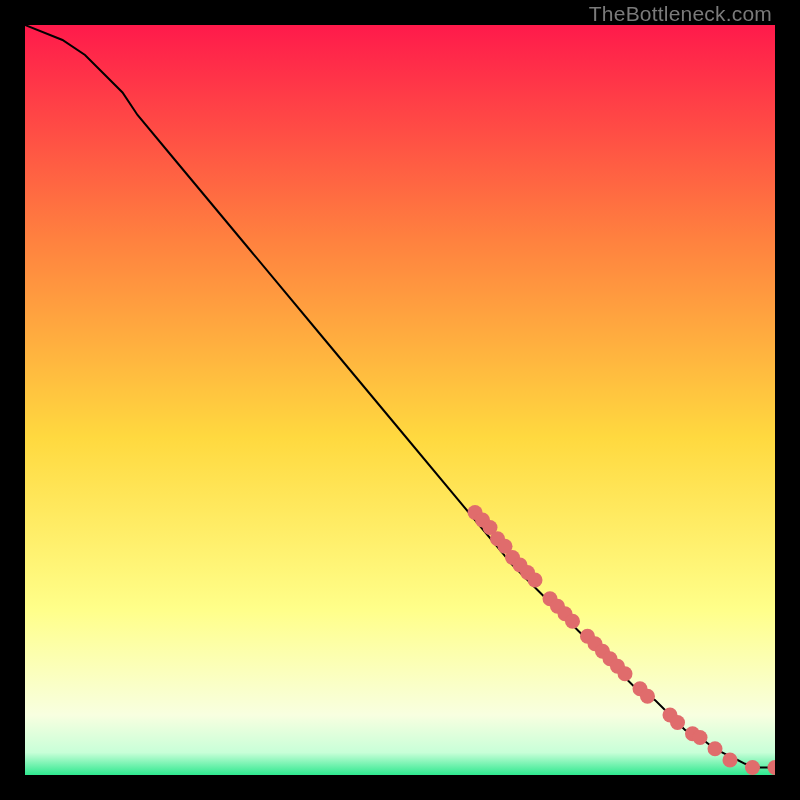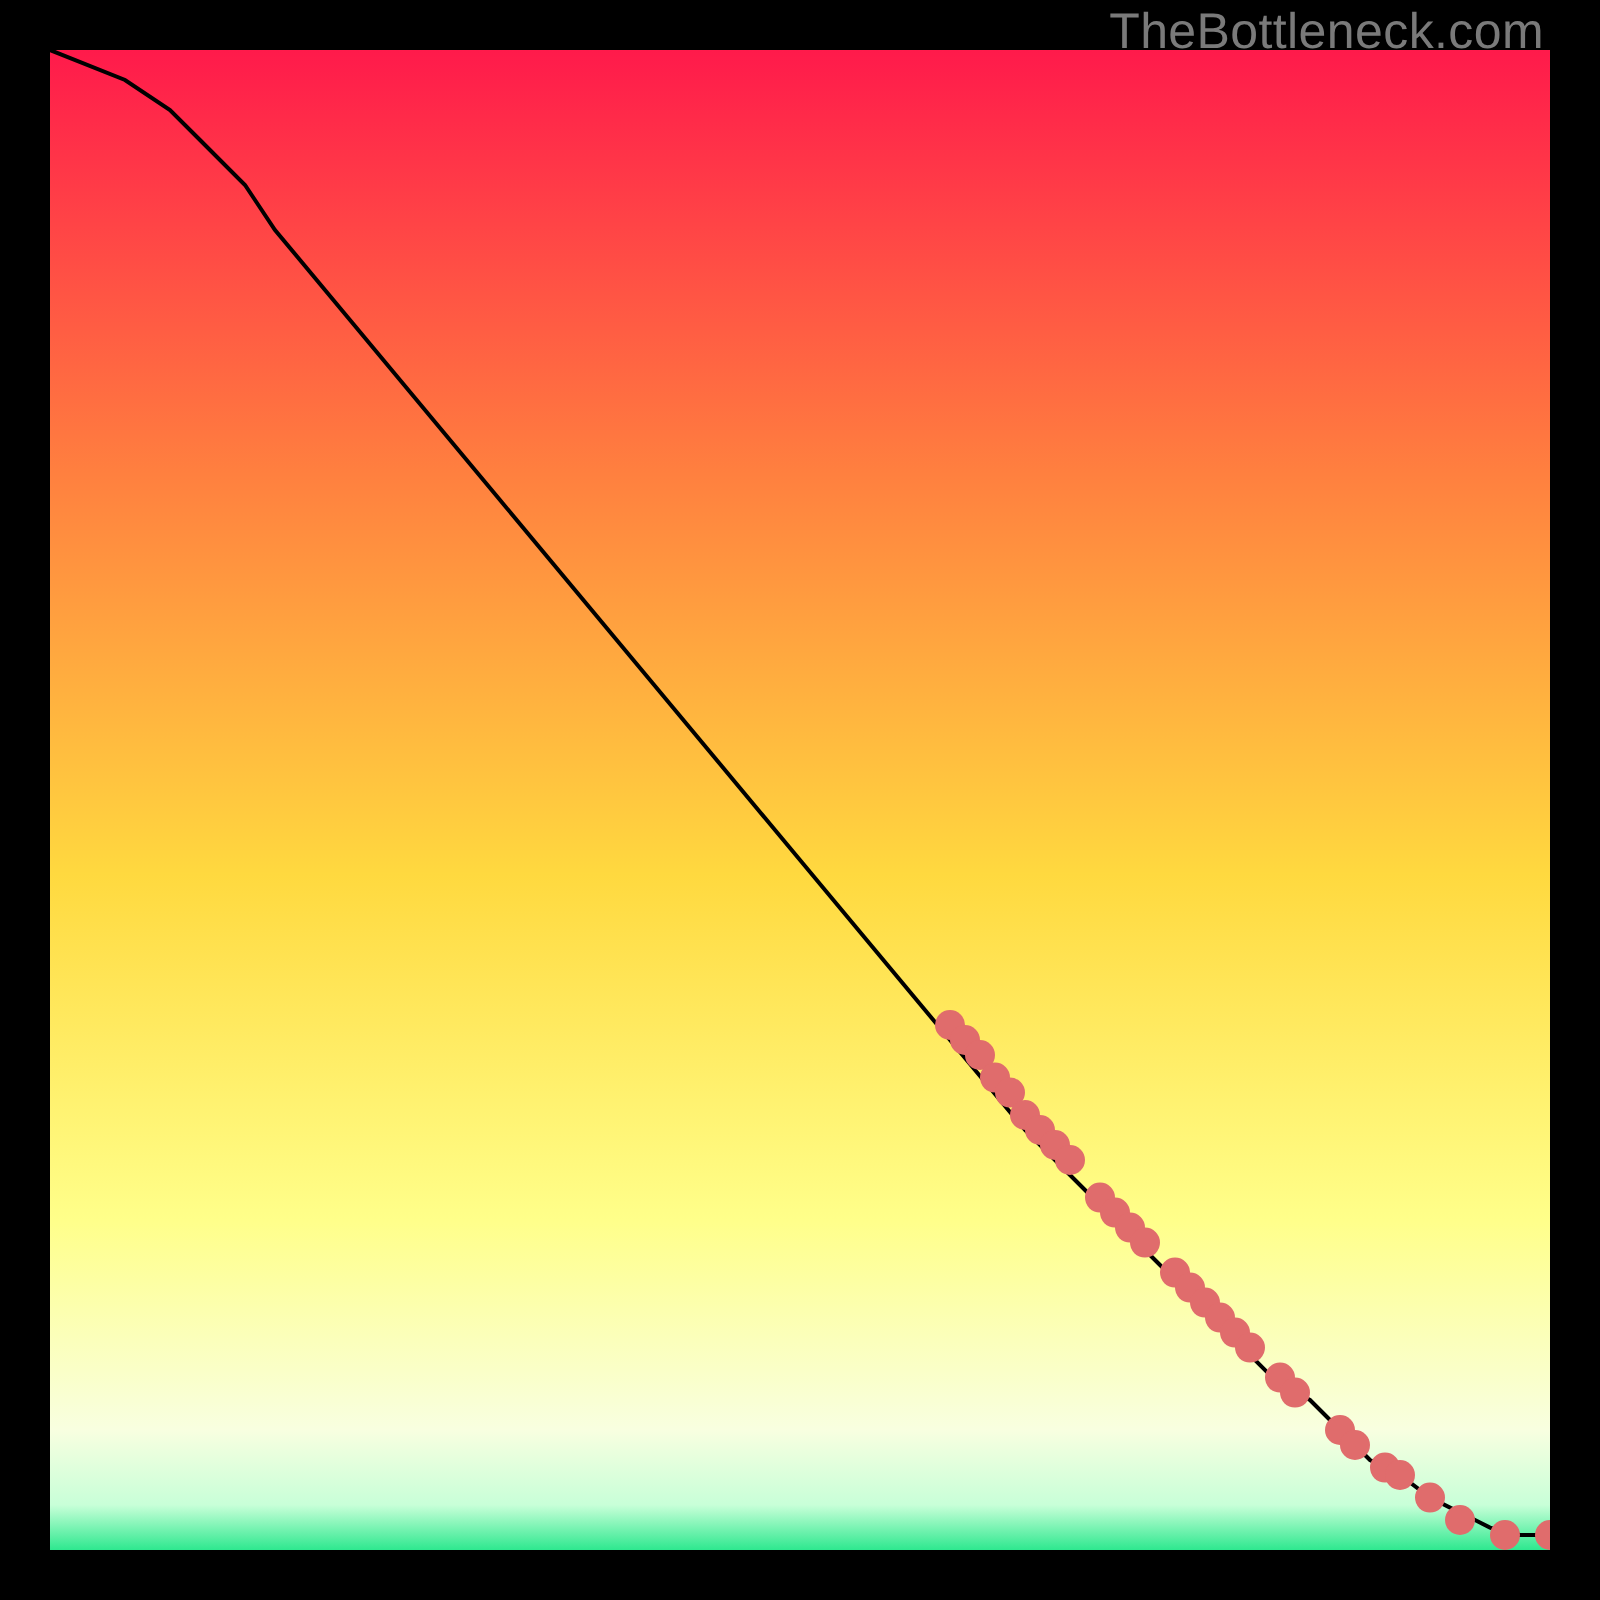--- a/index.html
+++ b/index.html
@@ -22,21 +22,21 @@
     left: 25px;
     top: 25px;
     width: 750px;
     height: 750px;
   }
   .watermark {
     position: absolute;
     top: 2px;
     right: 28px;
     color: #7a7a7a;
-    font-size: 25px;
+    font-size: 21px;
     font-weight: 400;
     letter-spacing: 0.2px;
     text-align: right;
   }
 </style>
 </head>
 <body>
 
 <div class="frame">
   <div class="watermark">TheBottleneck.com</div>

